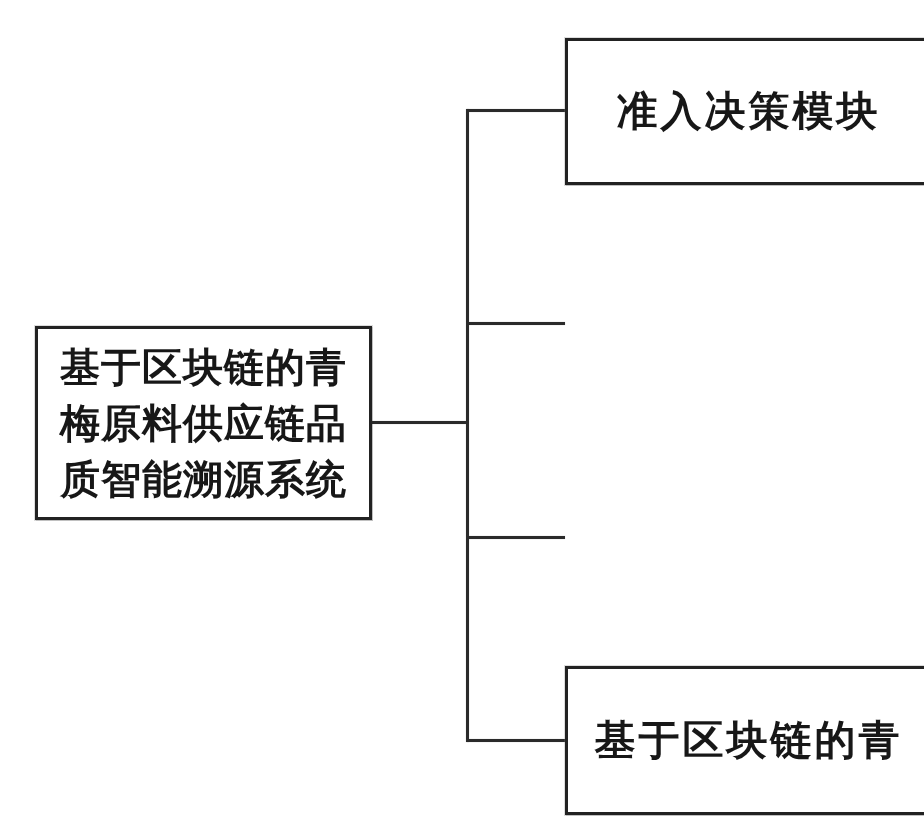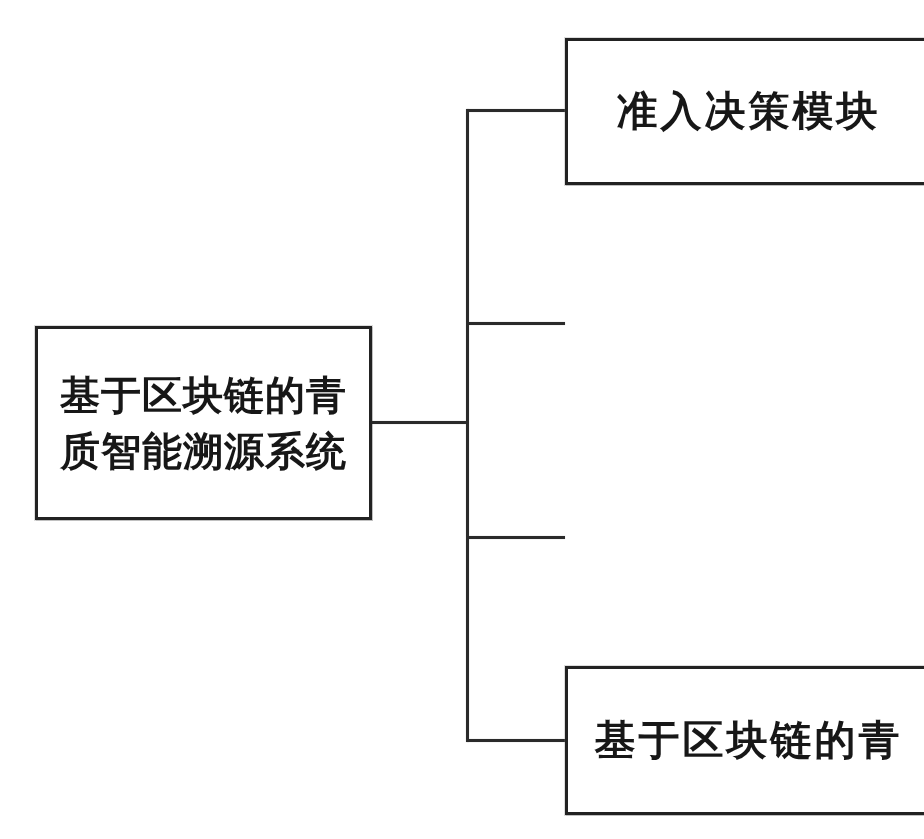--- a/index.html
+++ b/index.html
@@ -57,20 +57,21 @@
   .branch-3  { left: 467px; top: 536px; width: 98px; }
   .branch-4  { left: 467px; top: 739px; width: 98px; }
 </style>
 </head>
 <body>
 
 <div class="canvas">
 
   <div class="node root-node">
     <span>基于区块链的青</span>
+    <span>梅原料供应链品</span>
     <span>质智能溯源系统</span>
   </div>
 
   <div class="connector h-line root-link"></div>
   <div class="connector trunk"></div>
   <div class="connector h-line branch-1"></div>
   <div class="connector h-line branch-2"></div>
   <div class="connector h-line branch-3"></div>
   <div class="connector h-line branch-4"></div>
 

